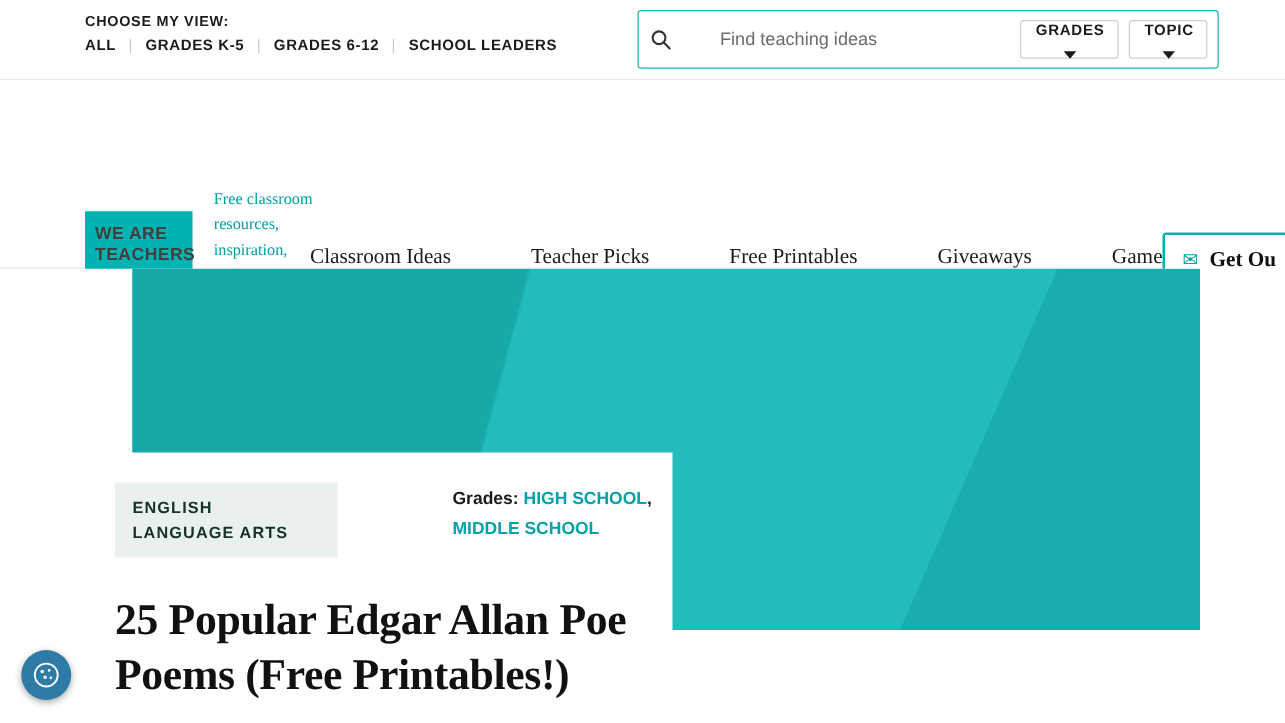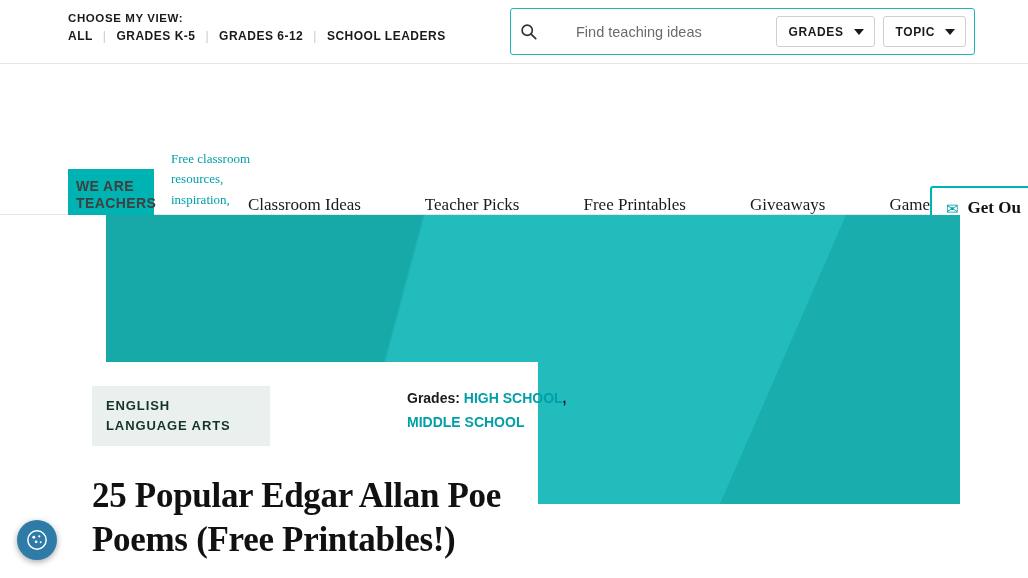--- a/index.html
+++ b/index.html
@@ -94,20 +94,21 @@
     align-items: center;
     gap: 10px;
     padding: 0 10px 0 12px;
     margin-right: 8px;
     font-size: 12px;
     font-weight: bold;
     letter-spacing: 0.6px;
     color: #1a1a1a;
     cursor: pointer;
     background: #fff;
+    flex-direction: column;
   }
   .chev {
     width: 0; height: 0;
     border-left: 5px solid transparent;
     border-right: 5px solid transparent;
     border-top: 6px solid #1a1a1a;
   }
 
   
   .main-nav {
@@ -293,21 +294,20 @@
   }
   .grades-line {
     position: absolute;
     left: 362px; top: 386px;
     width: 180px;
     font-size: 14px;
     font-weight: bold;
     line-height: 24px;
     color: #1a1a1a;
     z-index: 11;
-    margin-left: 45px;
   }
   .grades-line a {
     color: #00a0a8;
     text-decoration: none;
     cursor: pointer;
   }
   .headline {
     margin: 28px 0 0 0;
     font-family: "Liberation Serif", serif;
     font-weight: bold;

